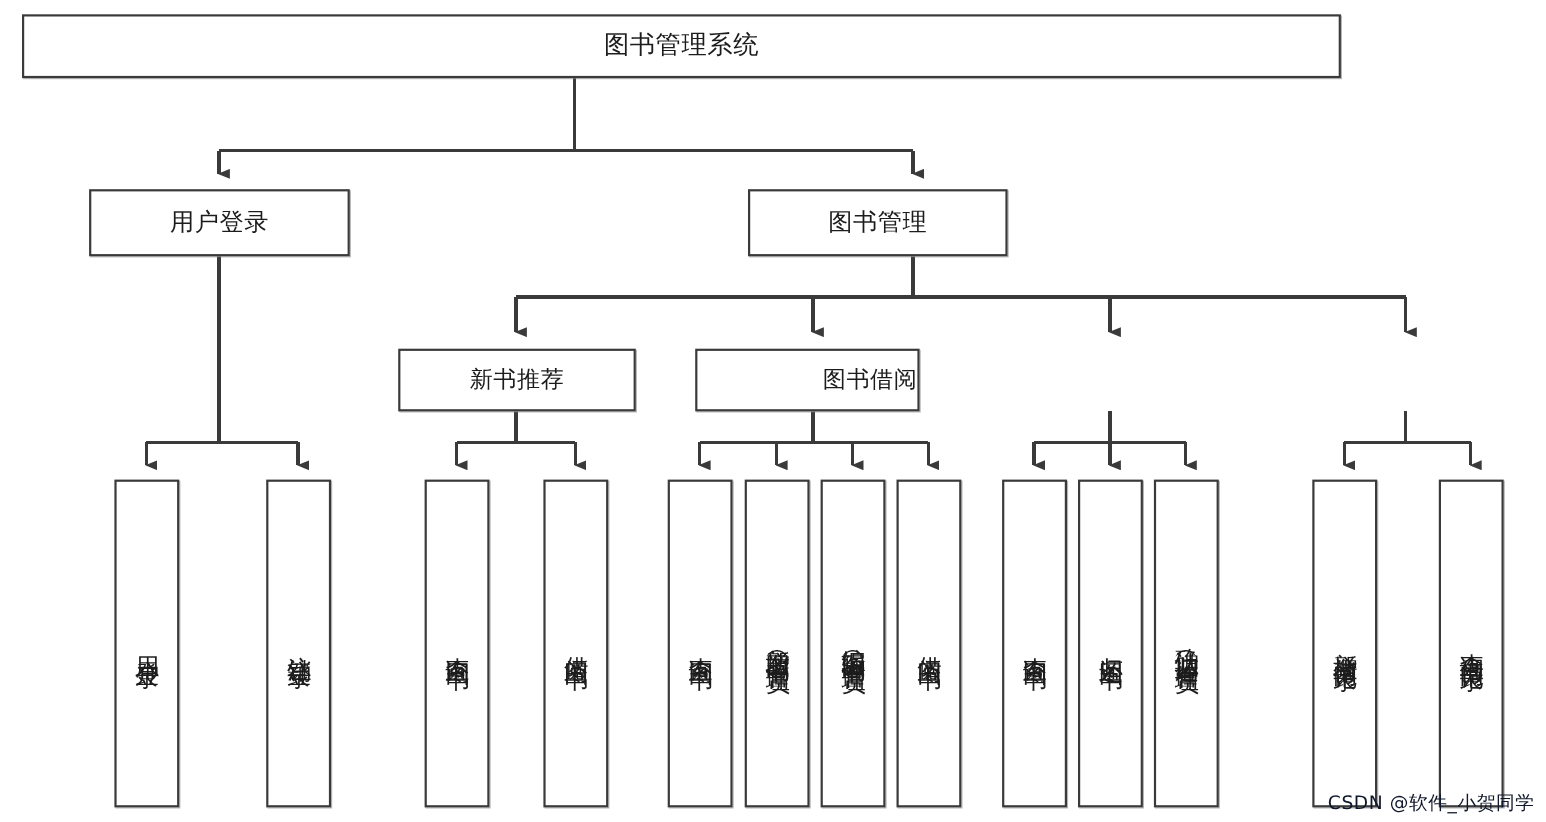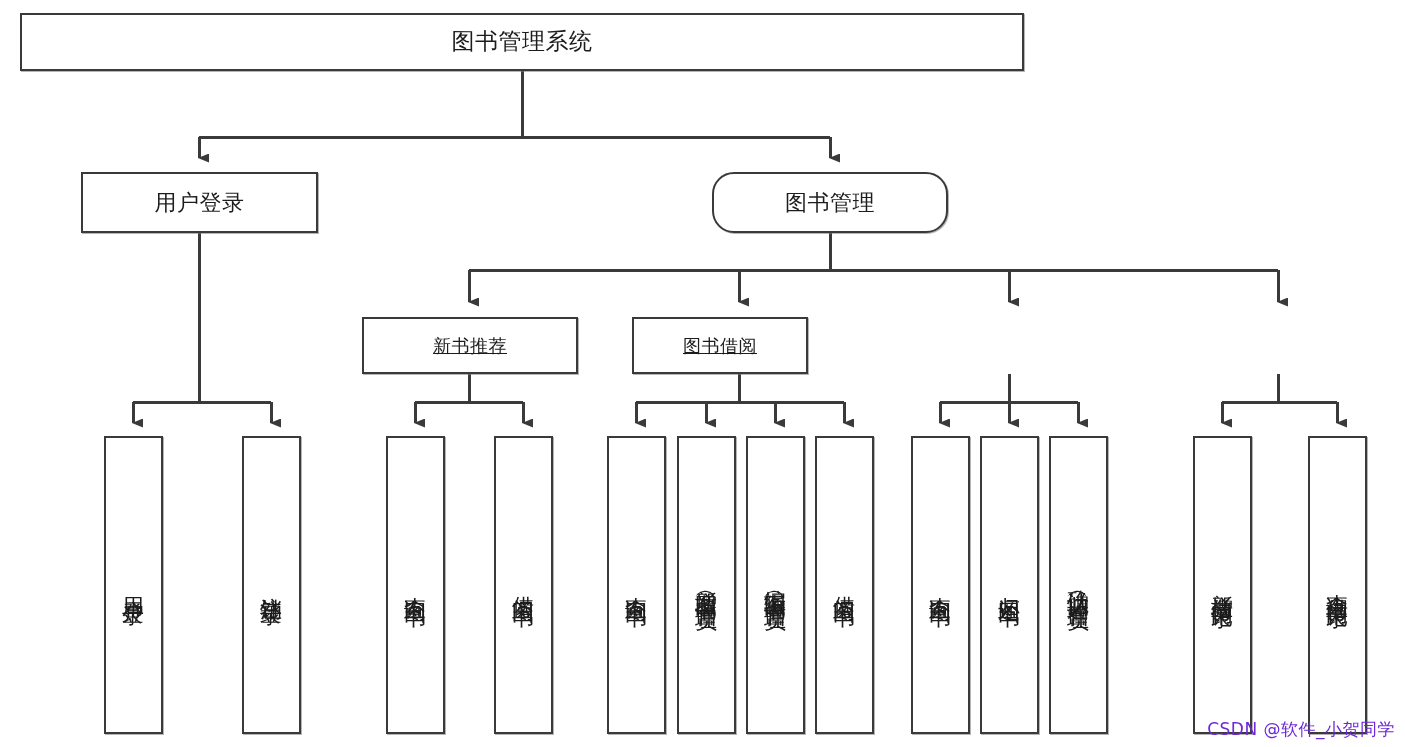--- a/index.html
+++ b/index.html
@@ -38,38 +38,38 @@
   }
   .node-label {
     display: block;
     text-align: center;
     letter-spacing: 0.5px;
     line-height: 1.18;
     white-space: pre;
   }
   .level-root .node-label { font-size: 23px; }
   .level-1 .node-label { font-size: 22px; }
-  .level-2 .node-label { font-size: 18px; text-decoration: underline; }
+  .level-2 .node-label { font-size: 21px; }
   .leaf .node-label {
     writing-mode: vertical-rl;
     text-orientation: upright;
     font-size: 22px;
     letter-spacing: 3px;
     line-height: 1.05;
   }
   .leaf {
     align-items: center;
     justify-content: center;
   }
   #watermark {
     position: absolute;
     right: 10px;
     bottom: 6px;
     font-size: 17px;
-    color: #6d28d9;
+    color: #0f172a;
     letter-spacing: 0.5px;
     user-select: none;
     pointer-events: none;
     white-space: nowrap;
   }
 </style>
 </head>
 <body>
 
 <div id="diagram-root">
@@ -117,35 +117,35 @@
       <line x1="1009" y1="402" x2="1009" y2="423" marker-end="url(#arrowhead)"></line>
       <line x1="1078" y1="402" x2="1078" y2="423" marker-end="url(#arrowhead)"></line>
 
       <line x1="1278" y1="374" x2="1278" y2="402"></line>
       <line x1="1222" y1="402" x2="1337" y2="402"></line>
       <line x1="1222" y1="402" x2="1222" y2="423" marker-end="url(#arrowhead)"></line>
       <line x1="1337" y1="402" x2="1337" y2="423" marker-end="url(#arrowhead)"></line>
     </g>
   </svg>
 
-  <div class="node-box level-root" style="left:20px; top:13px; width:1004px; height:58px;">
+  <div class="node-box level-root" style="left:20px; top:13px; width:1199px; height:58px;">
     <span class="node-label">图书管理系统</span>
   </div>
 
   <div class="node-box level-1" style="left:81px; top:172px; width:237px; height:61px;">
     <span class="node-label">用户登录</span>
   </div>
-  <div class="node-box level-1" style="left:712px; top:172px; width:236px; height:61px;border-radius:22px;">
+  <div class="node-box level-1" style="left:680px; top:172px; width:236px; height:61px;">
     <span class="node-label">图书管理</span>
   </div>
 
   <div class="node-box level-2" style="left:362px; top:317px; width:216px; height:57px;">
     <span class="node-label">新书推荐</span>
   </div>
-  <div class="node-box level-2" style="left:632px; top:317px; width:176px; height:57px;">
+  <div class="node-box level-2" style="left:632px; top:317px; width:204px; height:57px;justify-content:flex-end;">
     <span class="node-label">图书借阅</span>
   </div>
 
   <div class="node-box leaf" style="left:104px; top:436px; width:59px; height:298px;">
     <span class="node-label">用户登录</span>
   </div>
   <div class="node-box leaf" style="left:242px; top:436px; width:59px; height:298px;">
     <span class="node-label">注销登录</span>
   </div>
 

